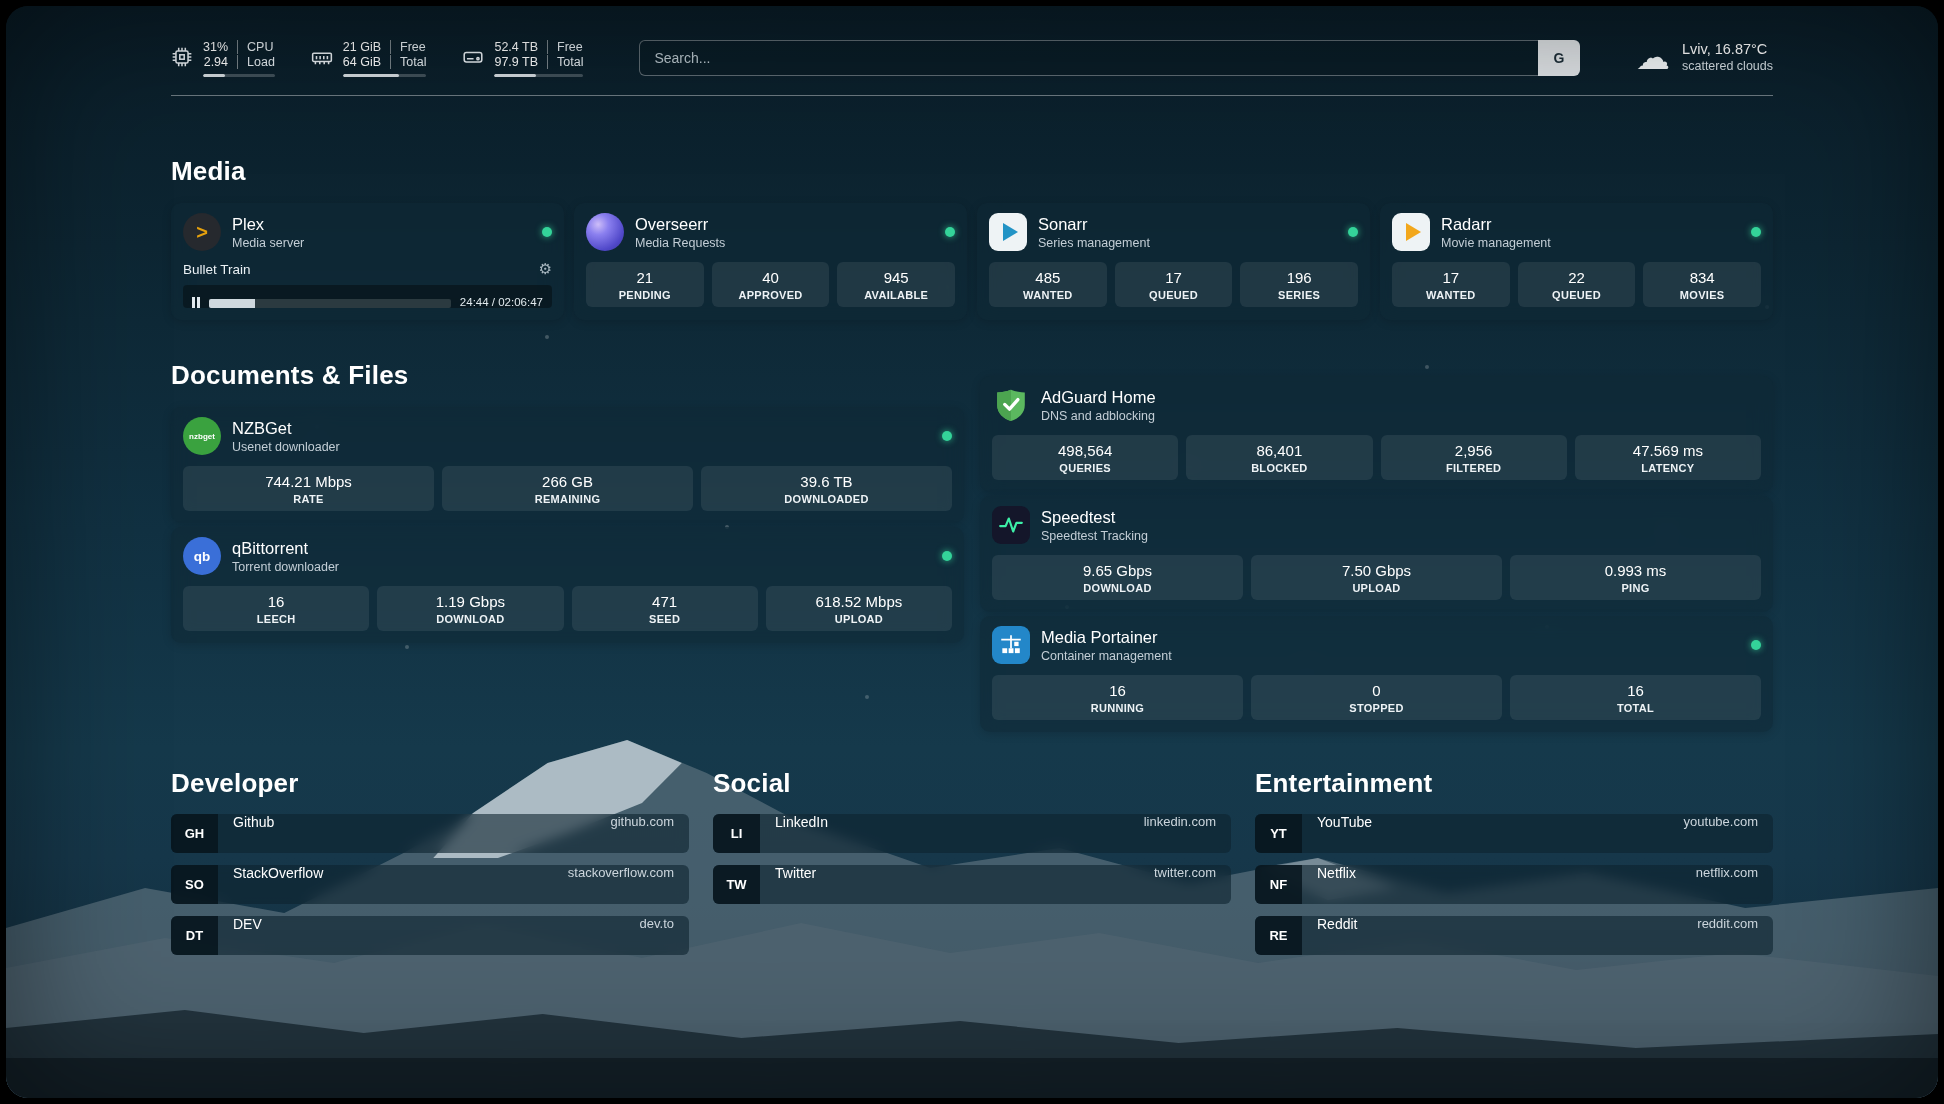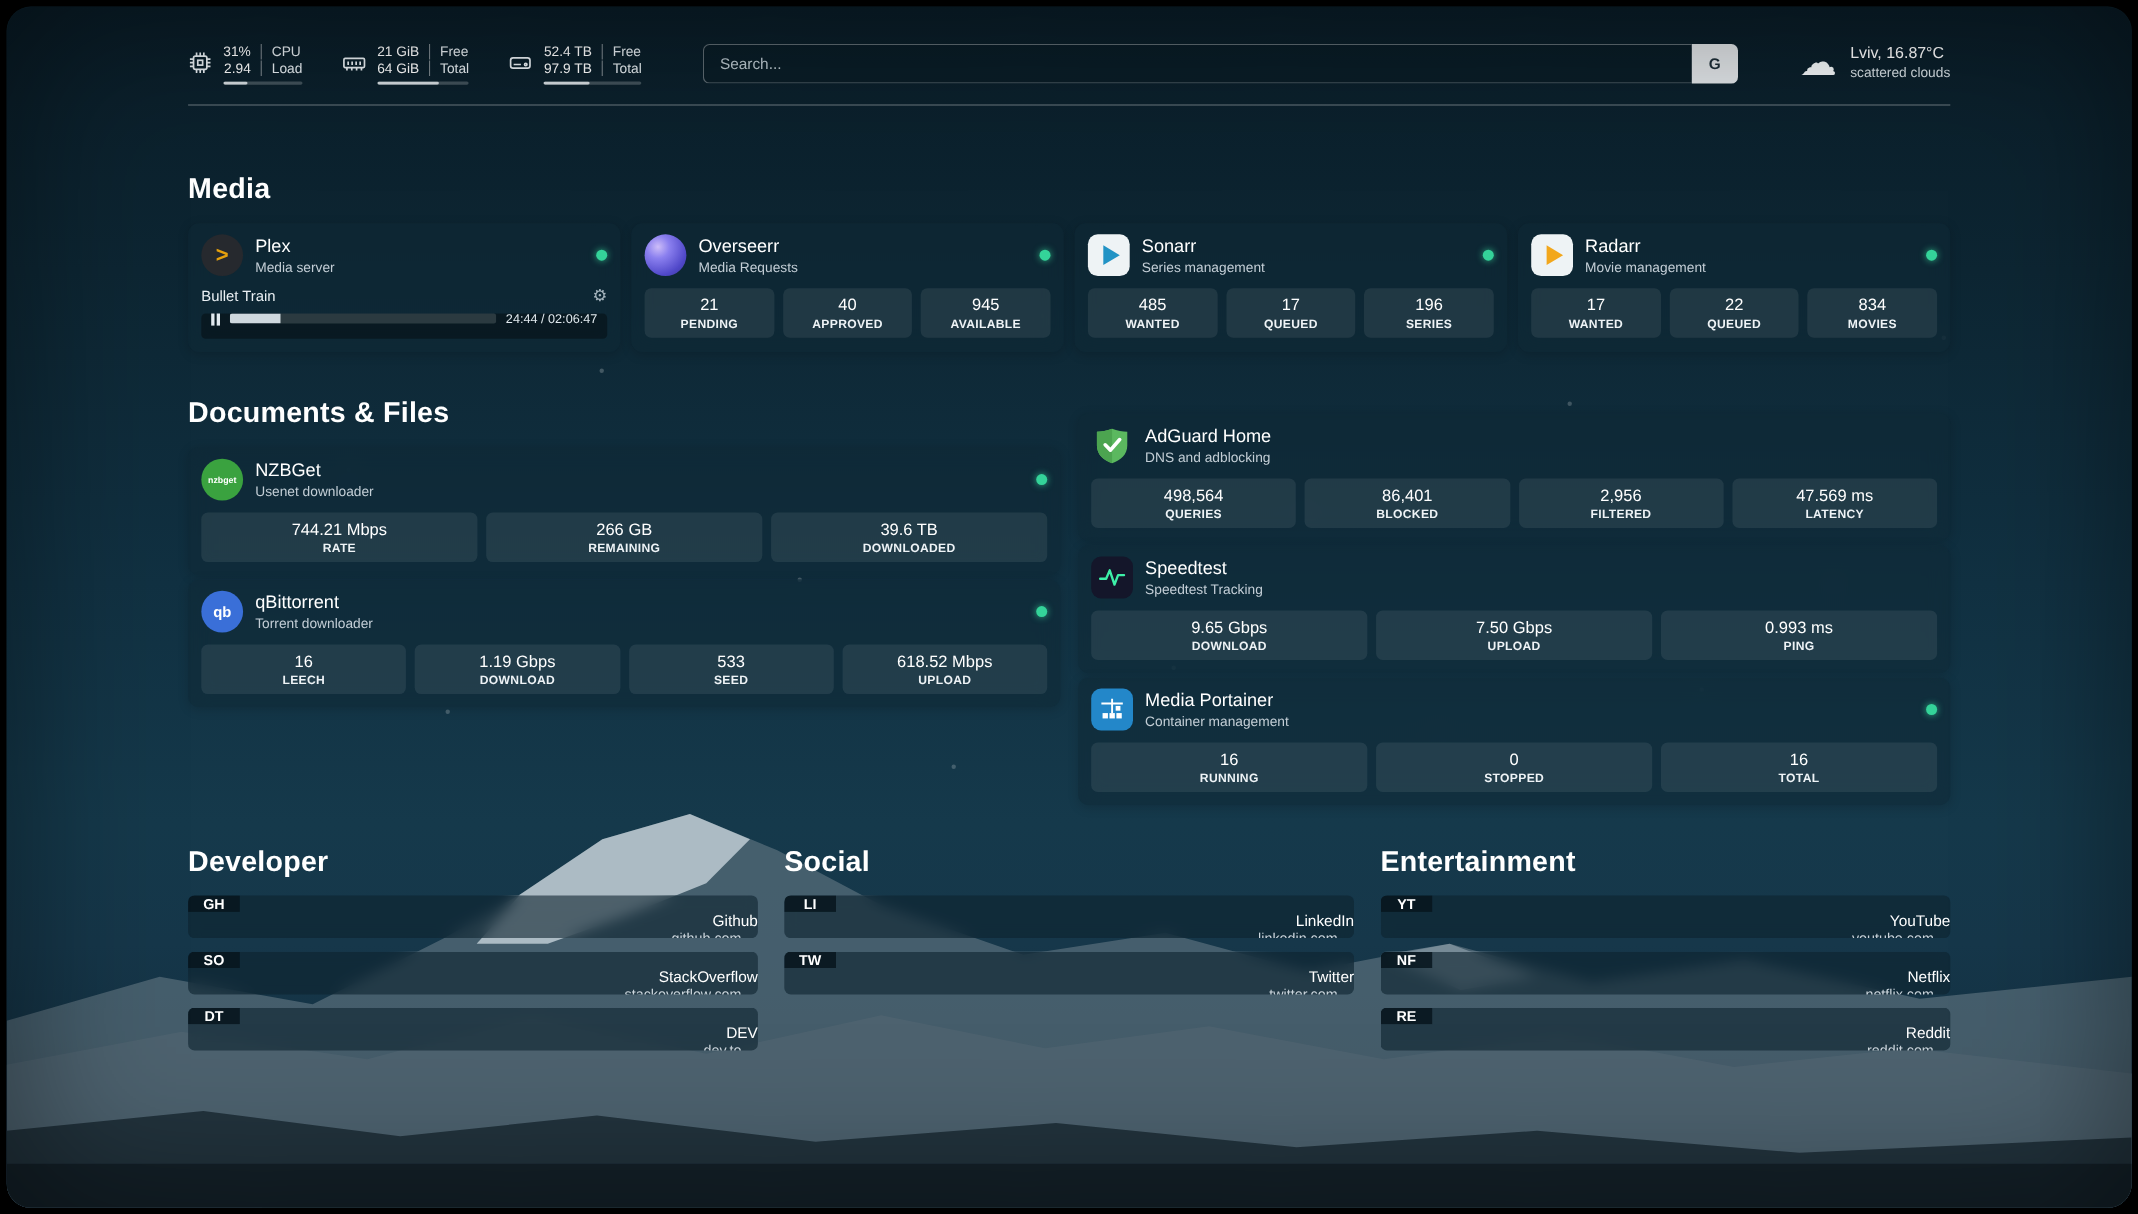--- a/index.html
+++ b/index.html
@@ -79,32 +79,32 @@
   .icon-fb { background:linear-gradient(135deg,#4aa3f5,#1f6fd0); border-radius:9px; }
   .icon-fb .ring { width:15px; height:15px; border:3.5px solid #fff; border-radius:50%; }
   .icon-shield, .icon-speedtest, .icon-portainer { border-radius:9px; }
   .icon-speedtest { background:#14162a; }
   .icon-portainer { background:#2387c9; }
 
   
   .now-row { display:flex; align-items:center; margin-top:9px; font-size:13.5px; color:#eaf0f4; }
   .gear { margin-left:auto; color:#a7b6bf; font-size:15px; cursor:pointer; }
   .gear::before { content:"⚙"; }
-  .player { display:flex; align-items:flex-start; gap:9px; margin-top:7px; background:rgba(0,0,0,.35);
+  .player { display:flex; align-items:flex-end; gap:9px; margin-top:7px; background:rgba(0,0,0,.35);
     border-radius:4px; height:23px; padding:0 9px; font-size:11.5px; color:#e2eaef; }
   .pause-icon { width:8px; height:11px; border-left:3px solid #e2eaef; border-right:3px solid #e2eaef; }
   .pbar { flex:1; height:9px; background:rgba(255,255,255,.14); border-radius:2px; overflow:hidden; }
   .pfill { height:100%; background:#cfd8de; }
   .time { white-space:nowrap; }
 
   
   .bookmarks { display:grid; grid-template-columns:1fr 1fr 1fr; gap:24px; margin-top:36px; }
   .bm-list { display:flex; flex-direction:column; gap:12px; margin-top:15px; }
-  .bm-row { display:flex; align-items:flex-end; background:rgba(13,35,46,.6); border-radius:6px; height:39px;
-    overflow:hidden; backdrop-filter:blur(6px); cursor:pointer;flex-direction:column; }
+  .bm-row { display:flex; align-items:flex-start; background:rgba(13,35,46,.6); border-radius:6px; height:39px;
+    overflow:hidden; backdrop-filter:blur(6px); cursor:pointer; }
   .bm-badge { width:47px; align-self:stretch; display:flex; align-items:center; justify-content:center;
     background:rgba(7,21,29,.85); color:#fff; font-size:13px; font-weight:600; }
   .bm-name { margin-left:15px; font-size:14px; color:#fff; }
   .bm-url { margin-left:auto; margin-right:15px; font-size:13px; color:#ccd6dd; }
 </style>
 </head>
 <body>
 
 <div class="app">
   <div class="screen">
@@ -345,21 +345,21 @@
               <div class="stats cols-4">
                 <div class="stat">
                     <div class="v">16</div>
                     <div class="l">LEECH</div>
                   </div>
                 <div class="stat">
                     <div class="v">1.19 Gbps</div>
                     <div class="l">DOWNLOAD</div>
                   </div>
                 <div class="stat">
-                    <div class="v">533</div>
+                    <div class="v">471</div>
                     <div class="l">SEED</div>
                   </div>
                 <div class="stat">
                     <div class="v">618.52 Mbps</div>
                     <div class="l">UPLOAD</div>
                   </div>
               </div>
             </div>
 
           </div>

